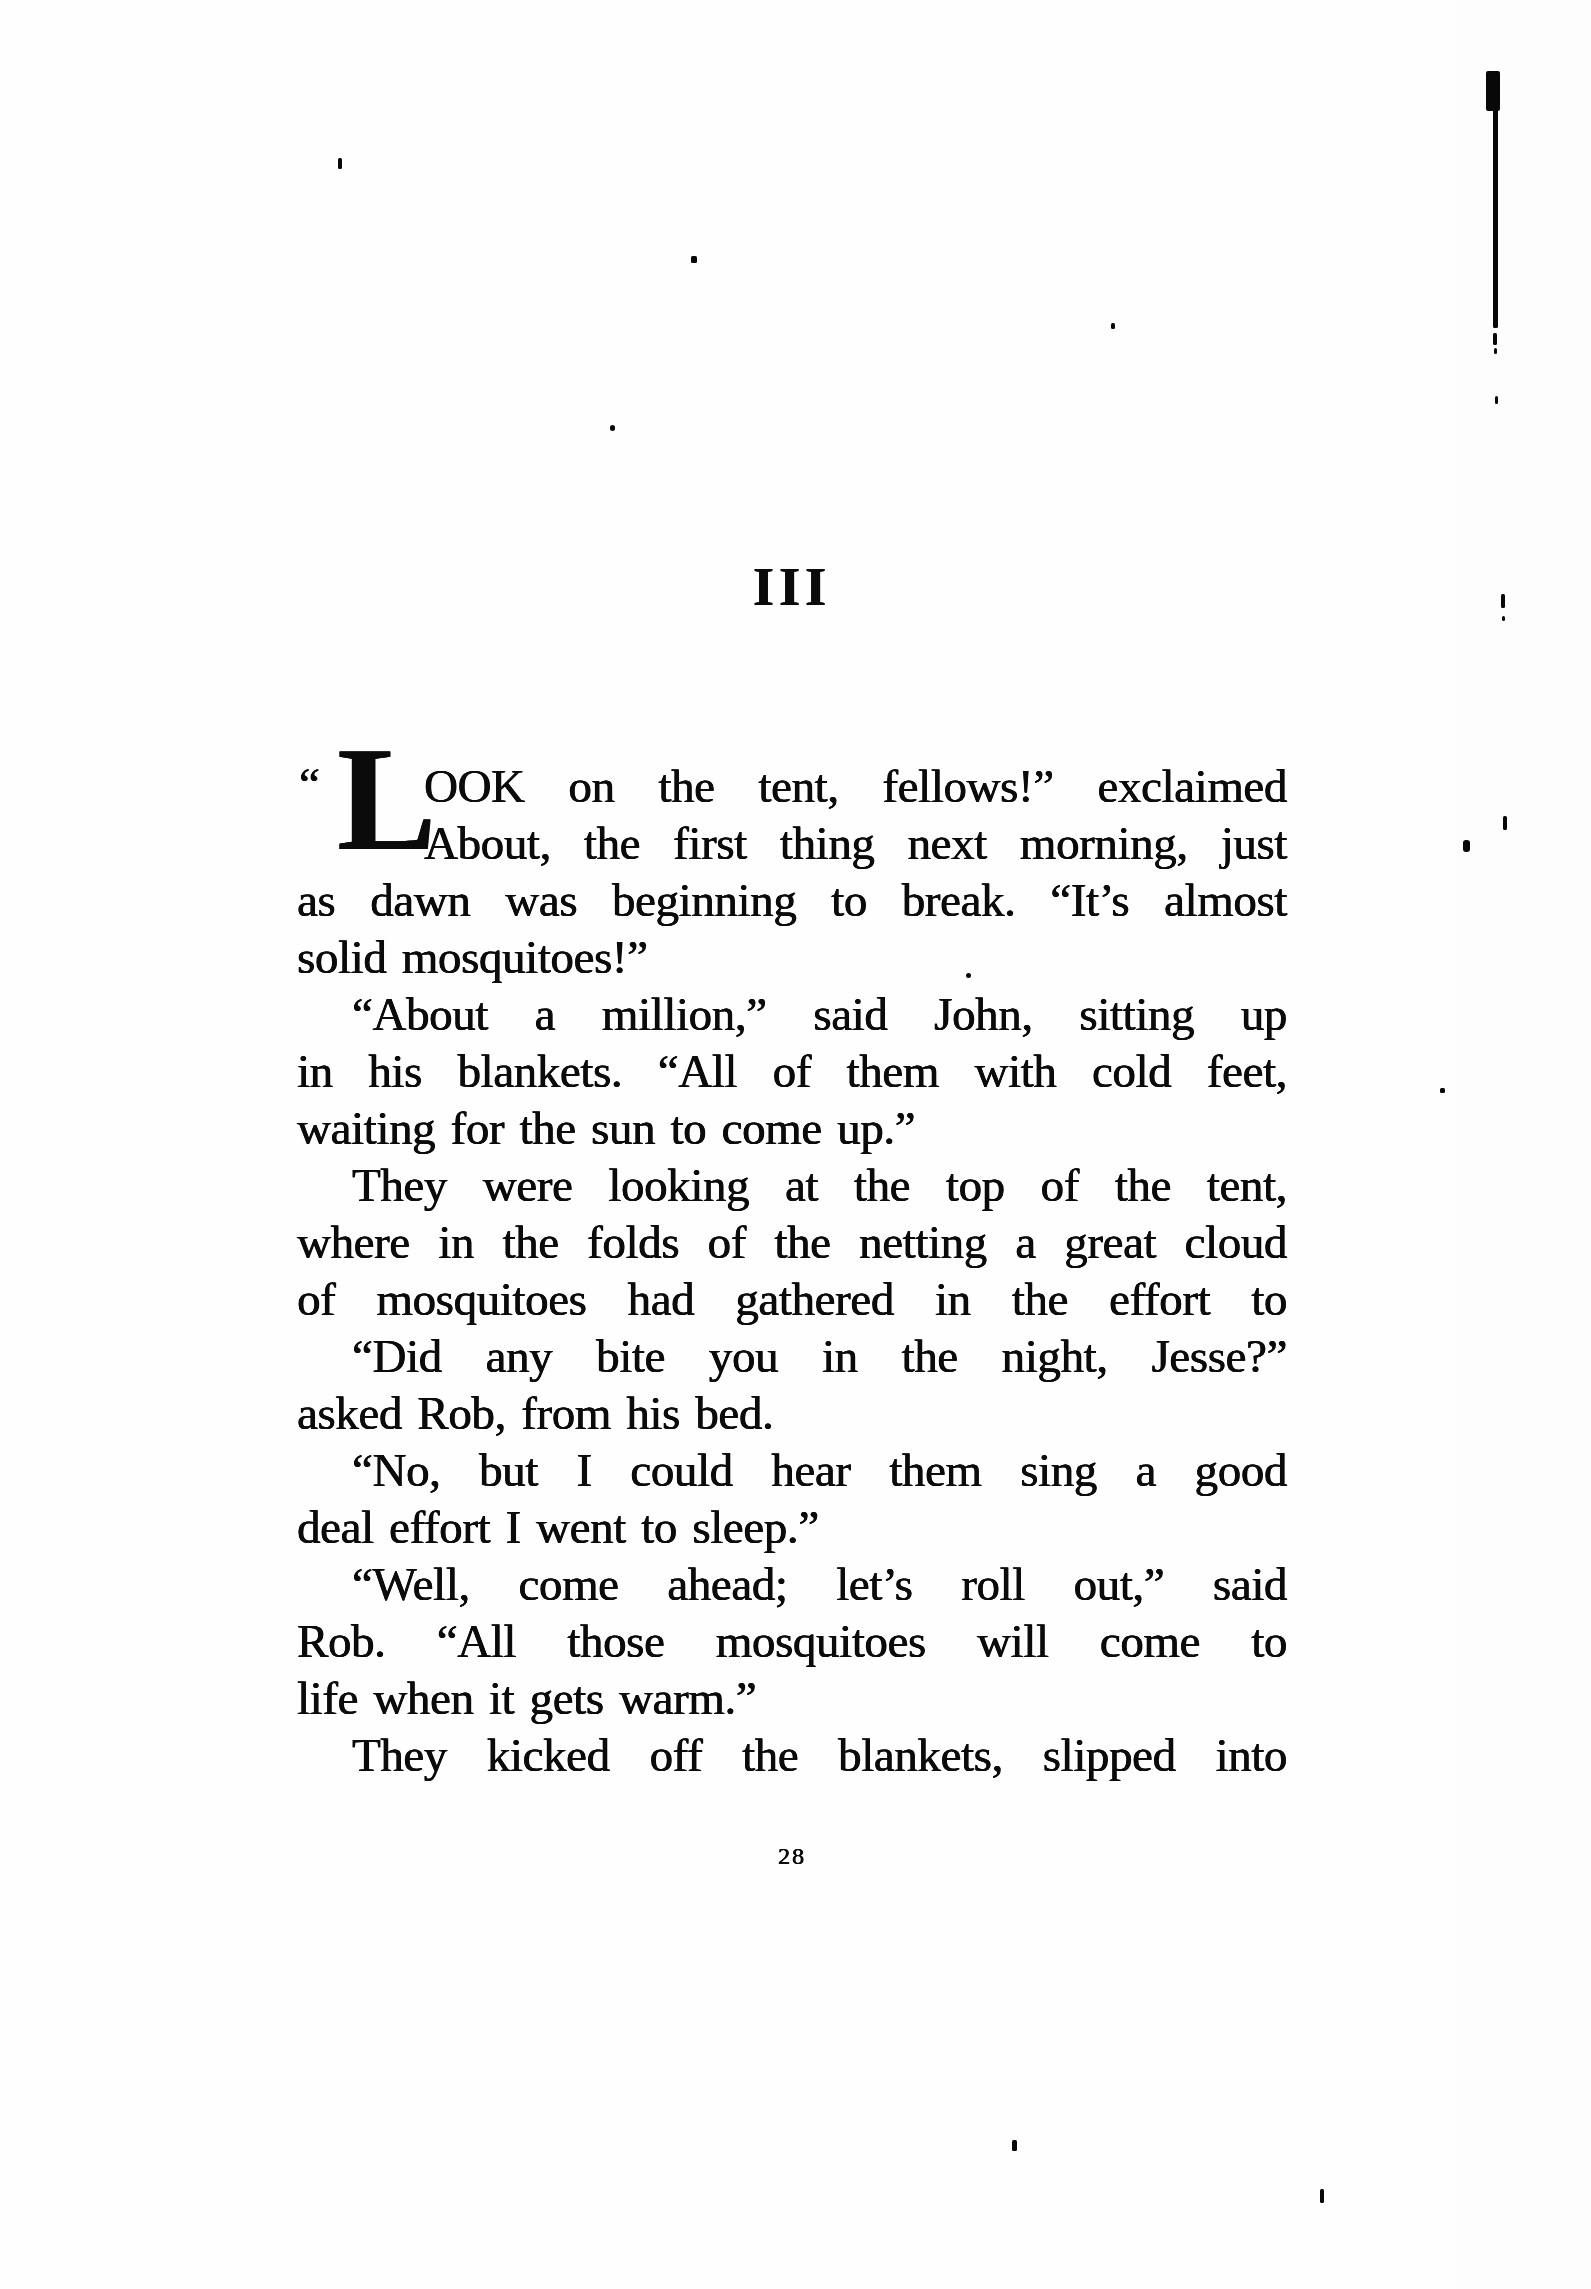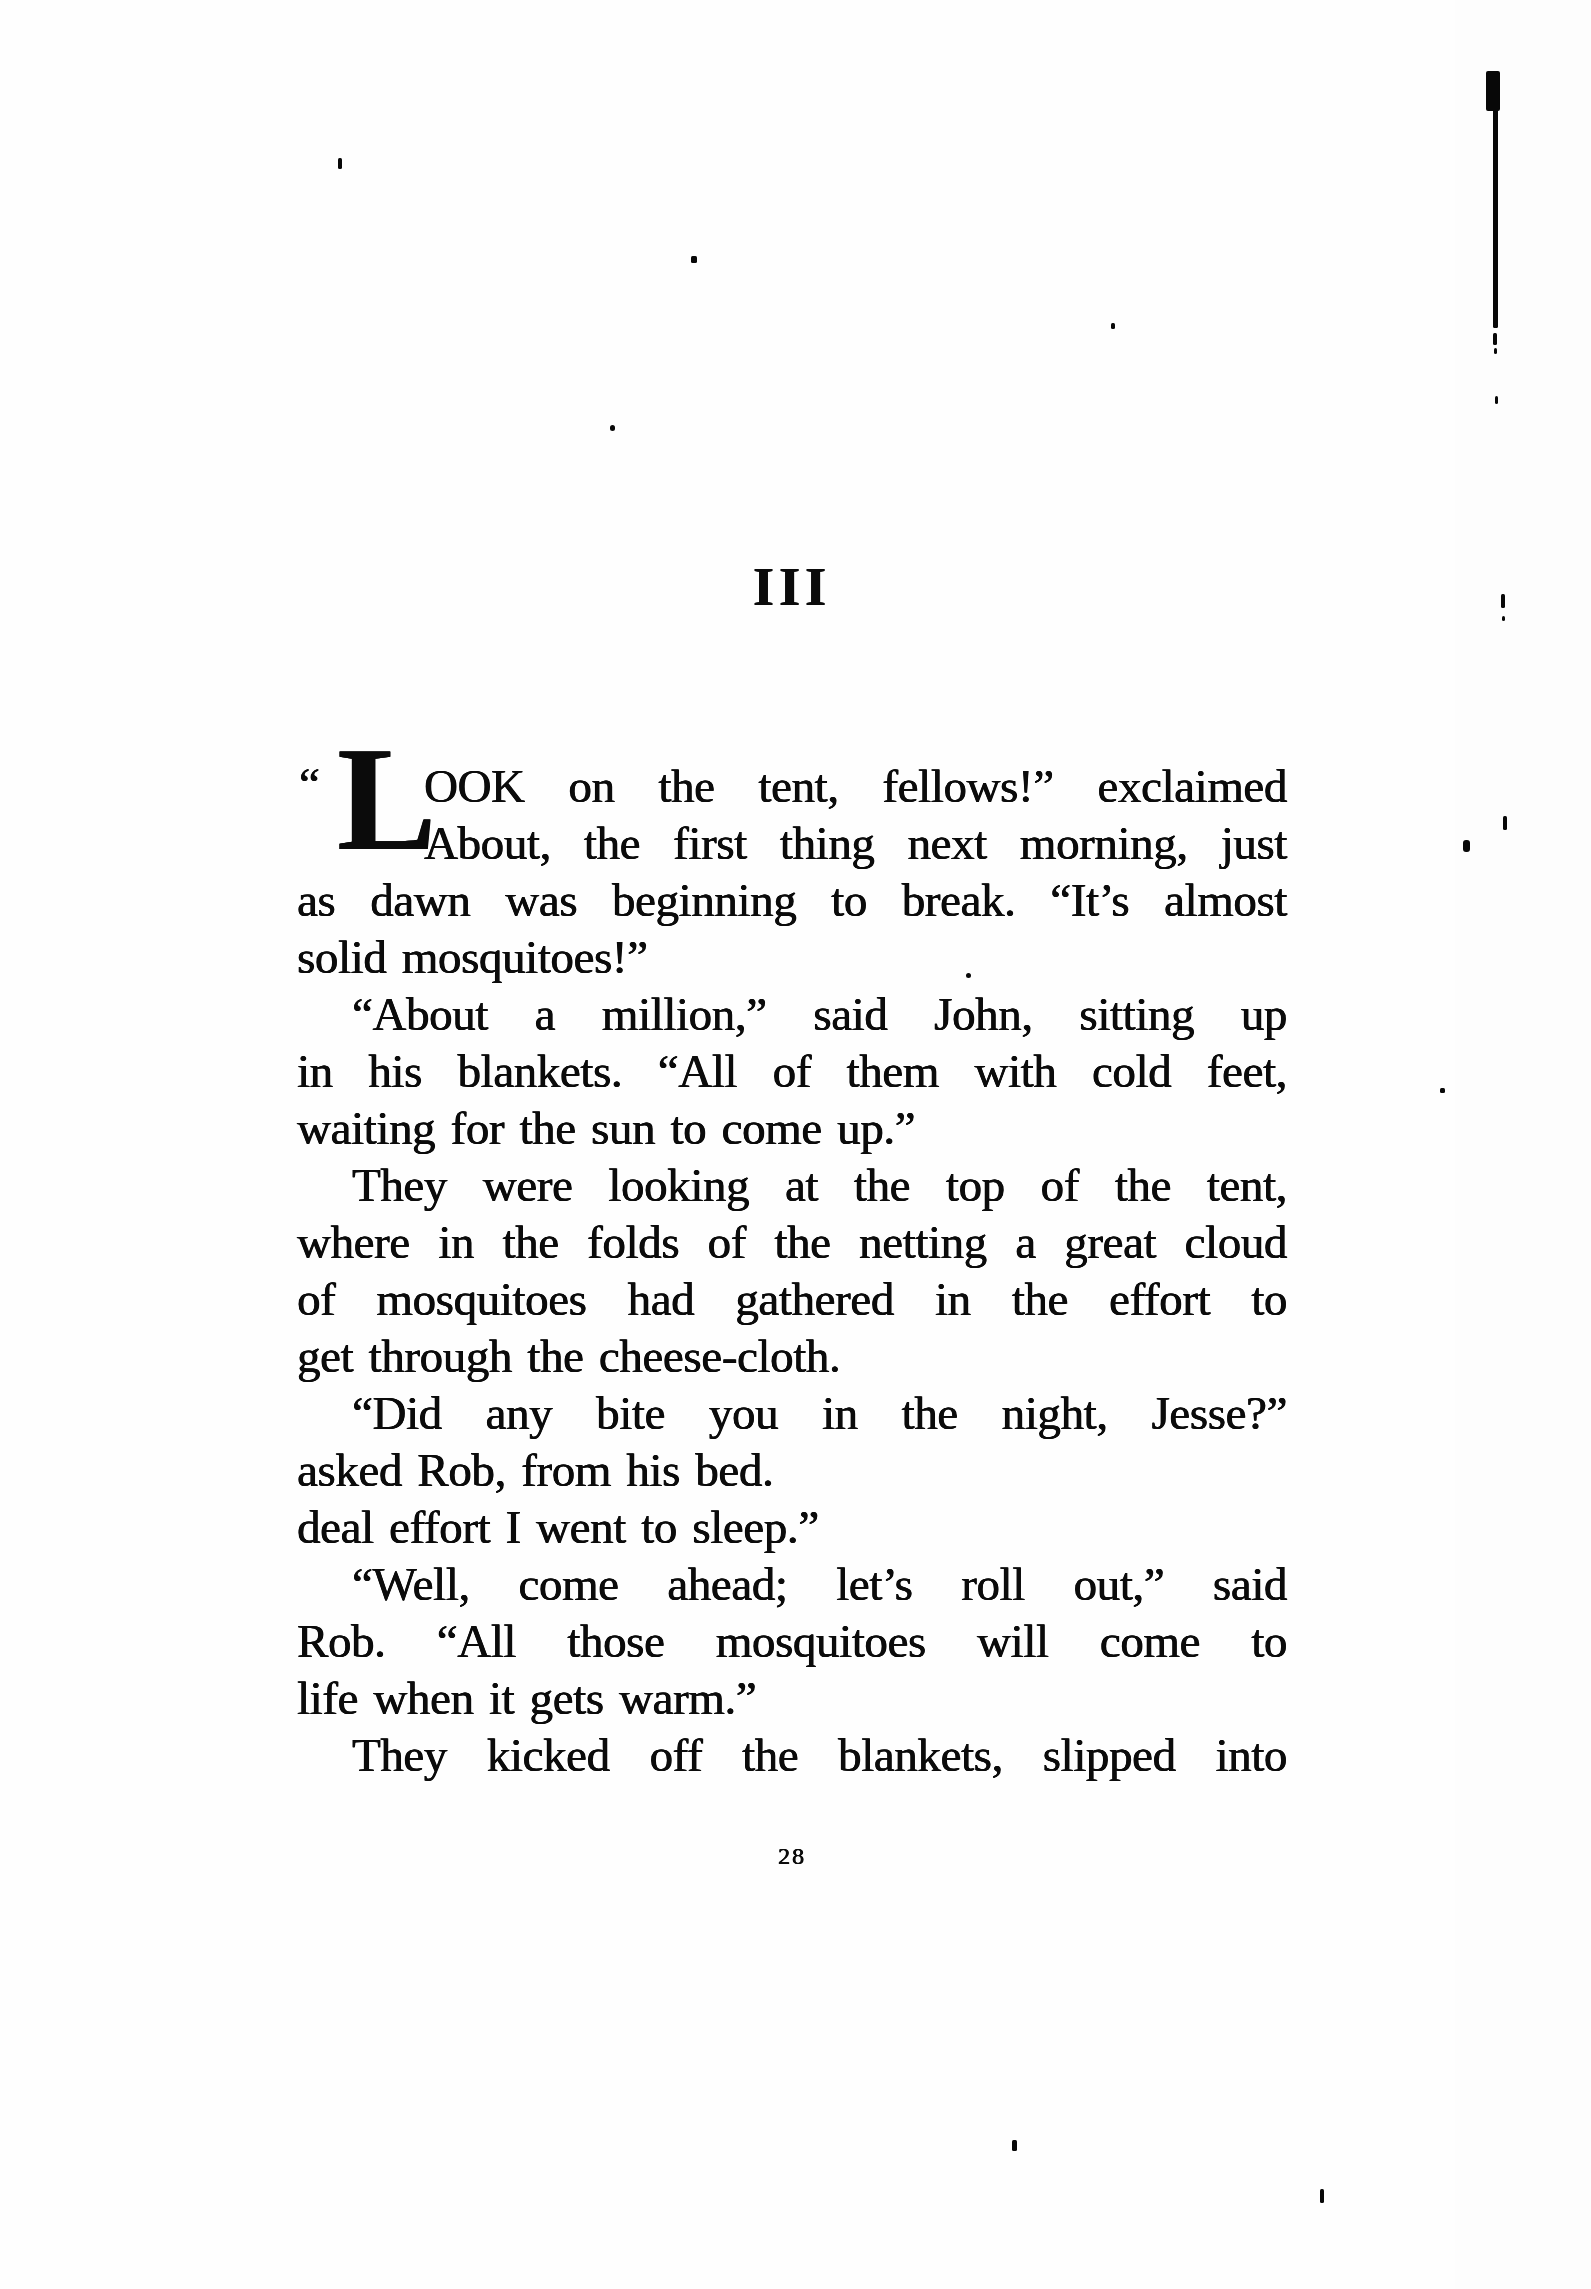--- a/index.html
+++ b/index.html
@@ -87,23 +87,23 @@
   <div class="line dc-pad">OOK on the tent, fellows!” exclaimed</div>
       <div class="line dc-pad">About, the first thing next morning, just</div>
       <div class="line">as dawn was beginning to break. “It’s almost</div>
       <div class="line last">solid mosquitoes!”</div>
       <div class="line indent">“About a million,” said John, sitting up</div>
       <div class="line">in his blankets. “All of them with cold feet,</div>
       <div class="line last">waiting for the sun to come up.”</div>
       <div class="line indent">They were looking at the top of the tent,</div>
       <div class="line">where in the folds of the netting a great cloud</div>
       <div class="line">of mosquitoes had gathered in the effort to</div>
-      <div class="line last">get through the cheese-cloth.</div>
       <div class="line indent">“Did any bite you in the night, Jesse?”</div>
       <div class="line last">asked Rob, from his bed.</div>
+      <div class="line indent">“No, but I could hear them sing a good</div>
       <div class="line last">deal effort I went to sleep.”</div>
       <div class="line indent">“Well, come ahead; let’s roll out,” said</div>
       <div class="line">Rob. “All those mosquitoes will come to</div>
       <div class="line last">life when it gets warm.”</div>
       <div class="line indent">They kicked off the blankets, slipped into</div>
     </div>
 
   <div class="page-num ink">28</div>
 
   <span class="spk" style="left:1486px;top:71px;width:14px;height:40px;border-radius:2px;"></span>

